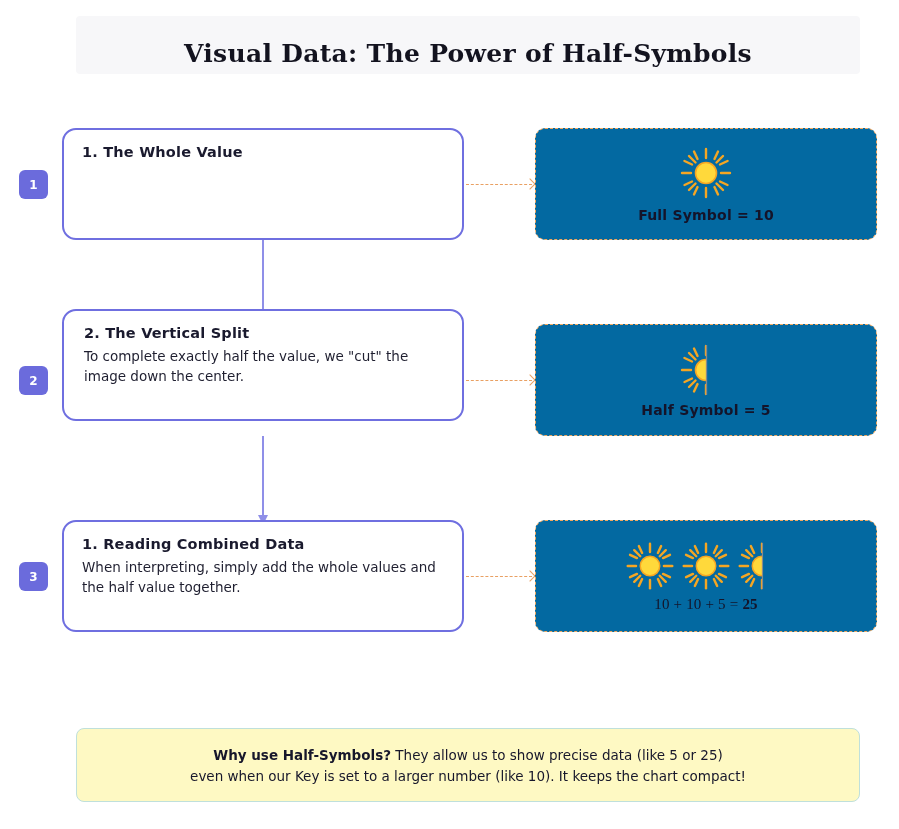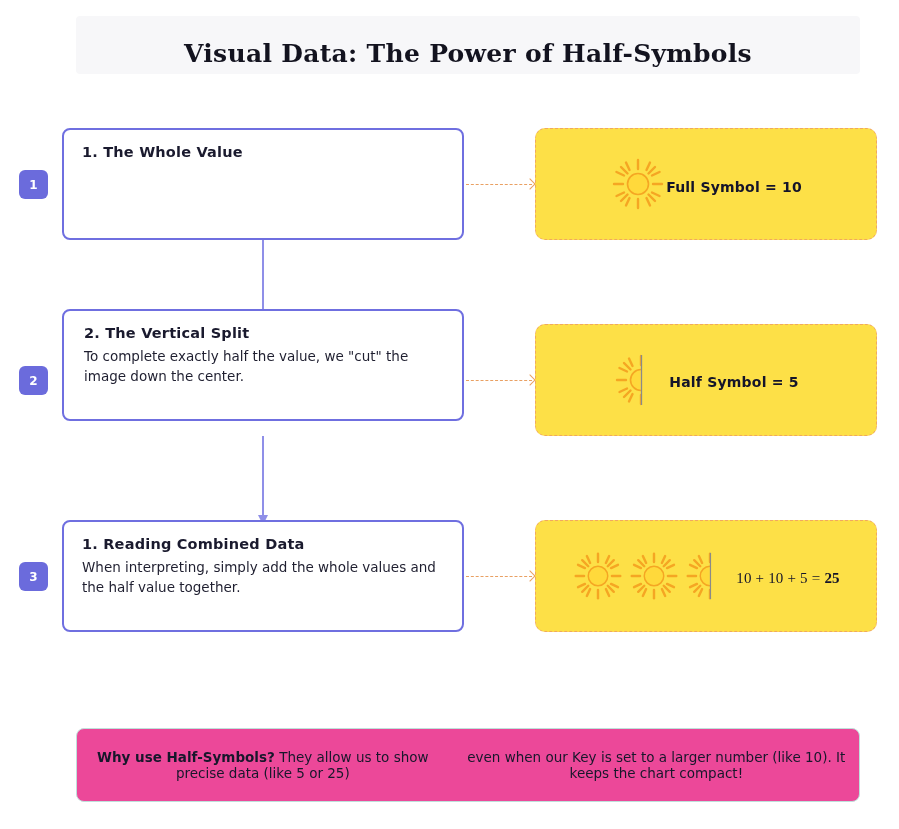--- a/index.html
+++ b/index.html
@@ -38,21 +38,21 @@
     margin-top: 16px;
   }
 
   
   .step-card {
     position: absolute;
     left: 62px;
     width: 402px;
     height: 112px;
     border: 2px solid #6f6fe0;
-    border-radius: 8px;
+    border-radius: 14px;
     background: #ffffff;
     box-sizing: border-box;
     padding: 14px 18px 0 18px;
   }
   .step-title {
     font-size: 14.5px;
     font-weight: bold;
     color: #1a1a2e;
     letter-spacing: 0.2px;
     margin-bottom: 6px;
@@ -115,24 +115,24 @@
     transform: rotate(45deg);
   }
 
   
   .example-panel {
     position: absolute;
     left: 535px;
     width: 342px;
     border: 1.5px dashed #f0a860;
     border-radius: 10px;
-    background: #fde047;
+    background: #0369a1;
     box-sizing: border-box;
     display: flex;
-    flex-direction: row;
+    flex-direction: column;
     align-items: center;
     justify-content: center;
   }
   .example-caption {
     font-size: 14px;
     font-weight: bold;
     color: #14142a;
     letter-spacing: 0.2px;
   }
   .example-caption.serif {
@@ -151,24 +151,24 @@
 
   
   #footer-note {
     position: absolute;
     left: 76px;
     top: 728px;
     width: 784px;
     height: 74px;
     border: 1.5px solid #bfe0db;
     border-radius: 8px;
-    background: #ec4899;
+    background: #fef9c3;
     box-sizing: border-box;
     display: flex;
-    flex-direction: row;
+    flex-direction: column;
     align-items: center;
     justify-content: center;
     gap: 5px;
   }
   .footer-line {
     font-size: 13.5px;
     color: #17172b;
     text-align: center;
   }
   .footer-line b { font-weight: bold; }

